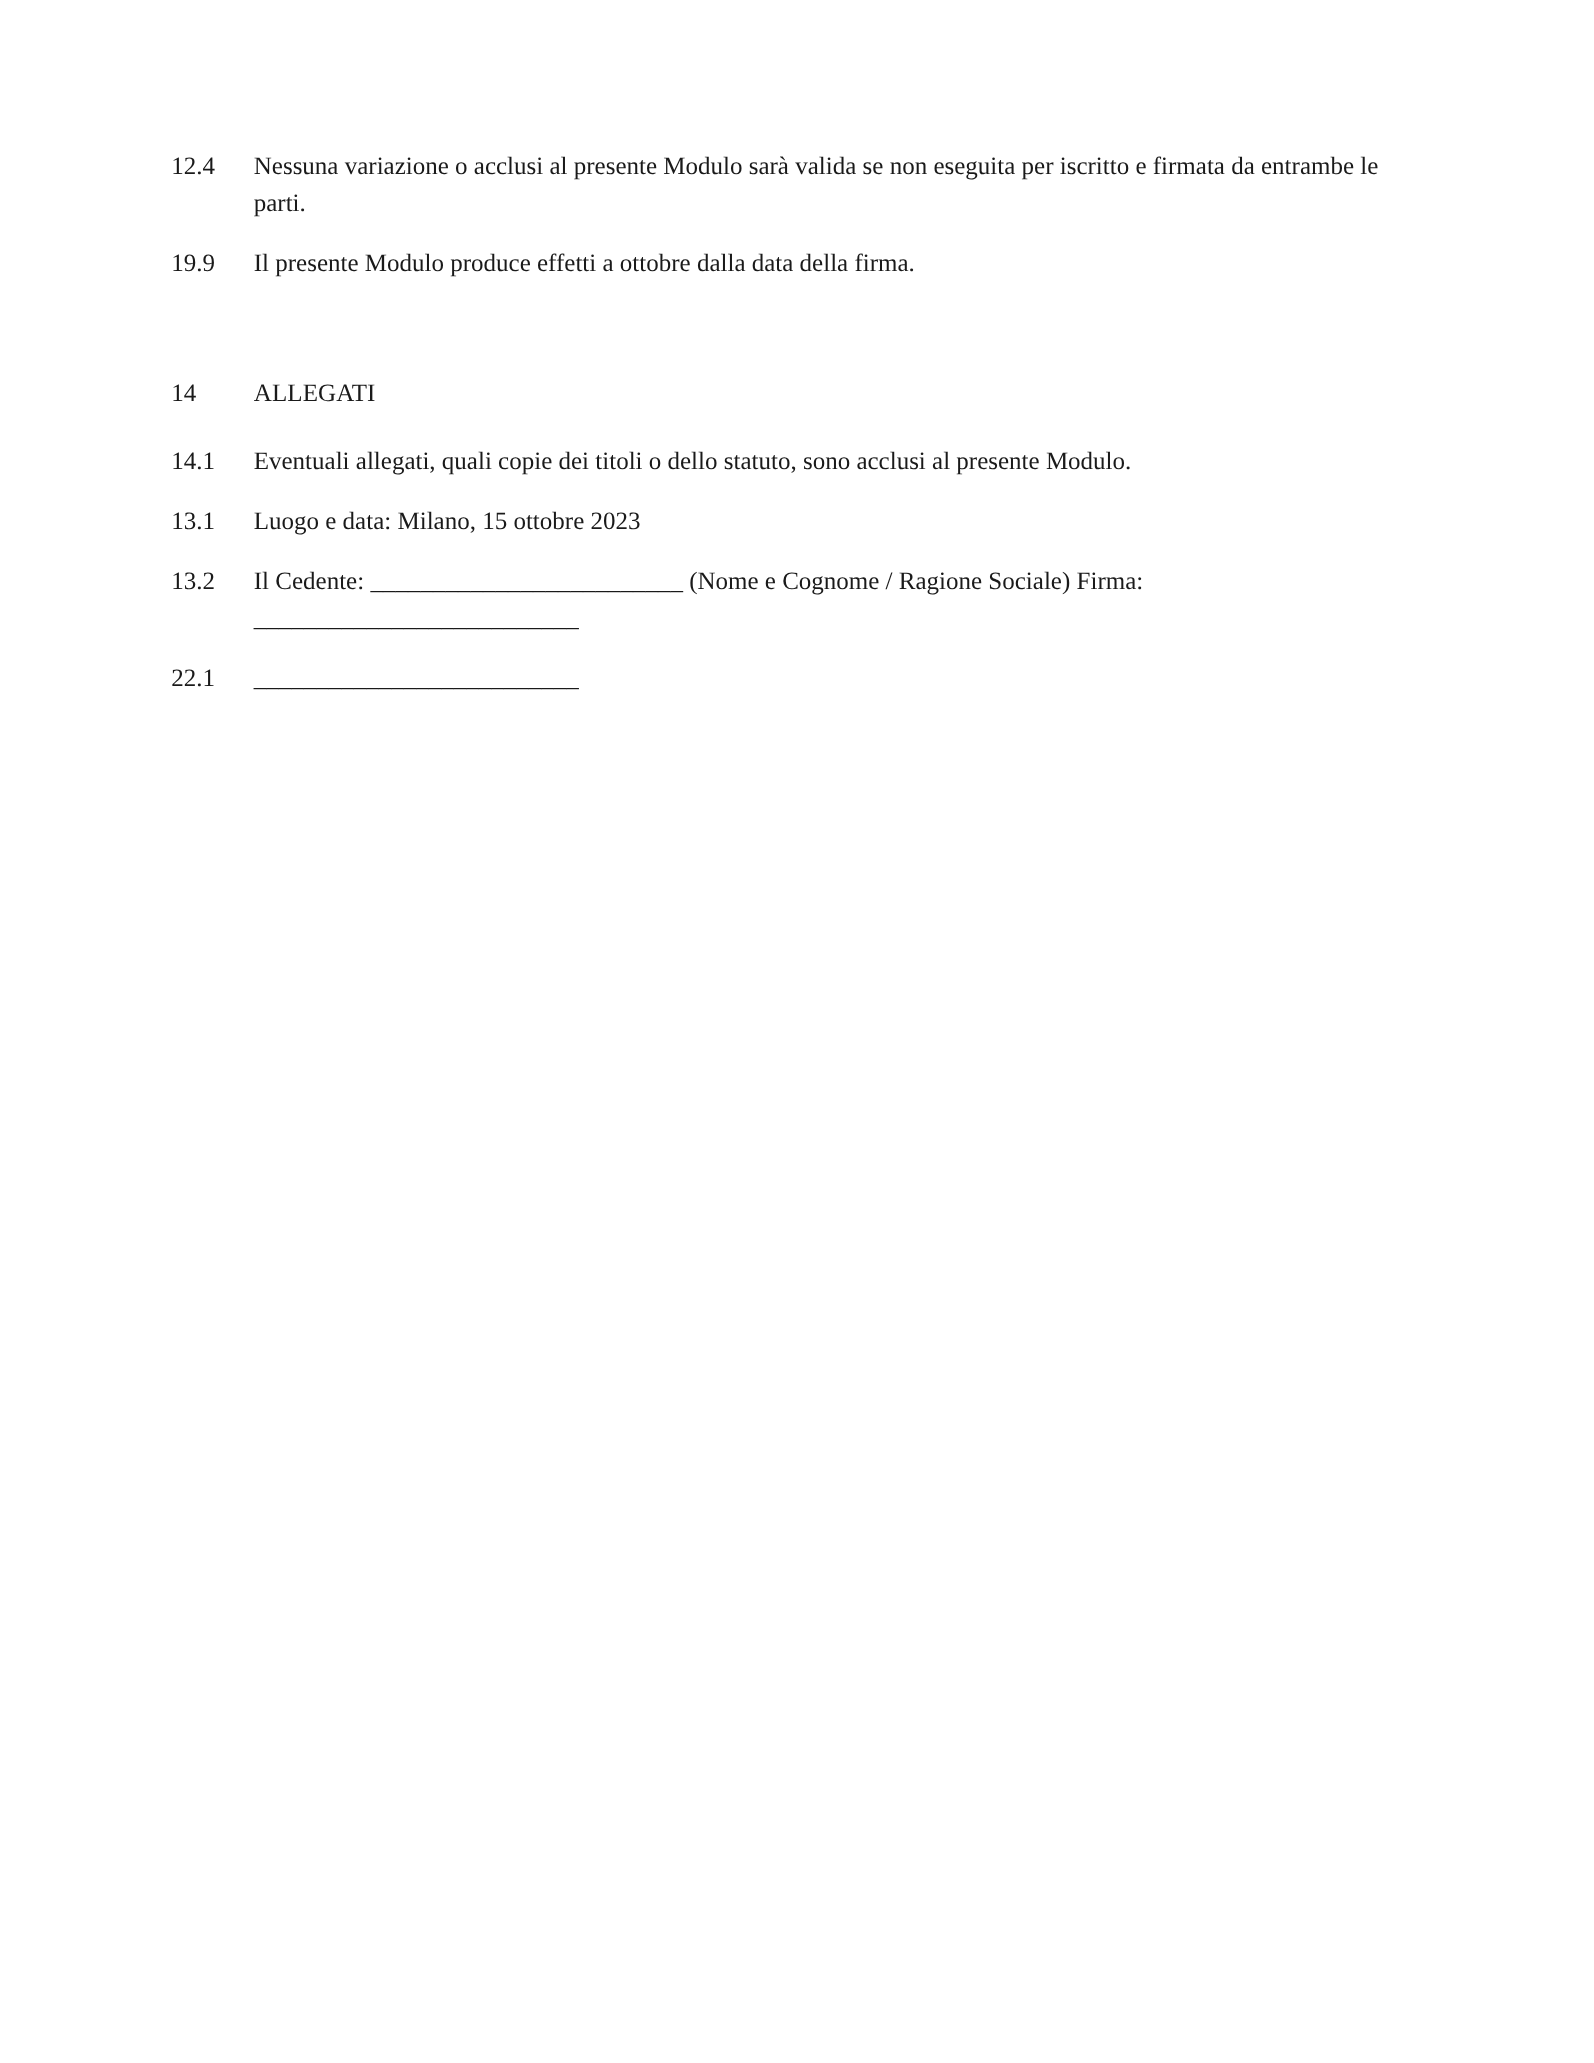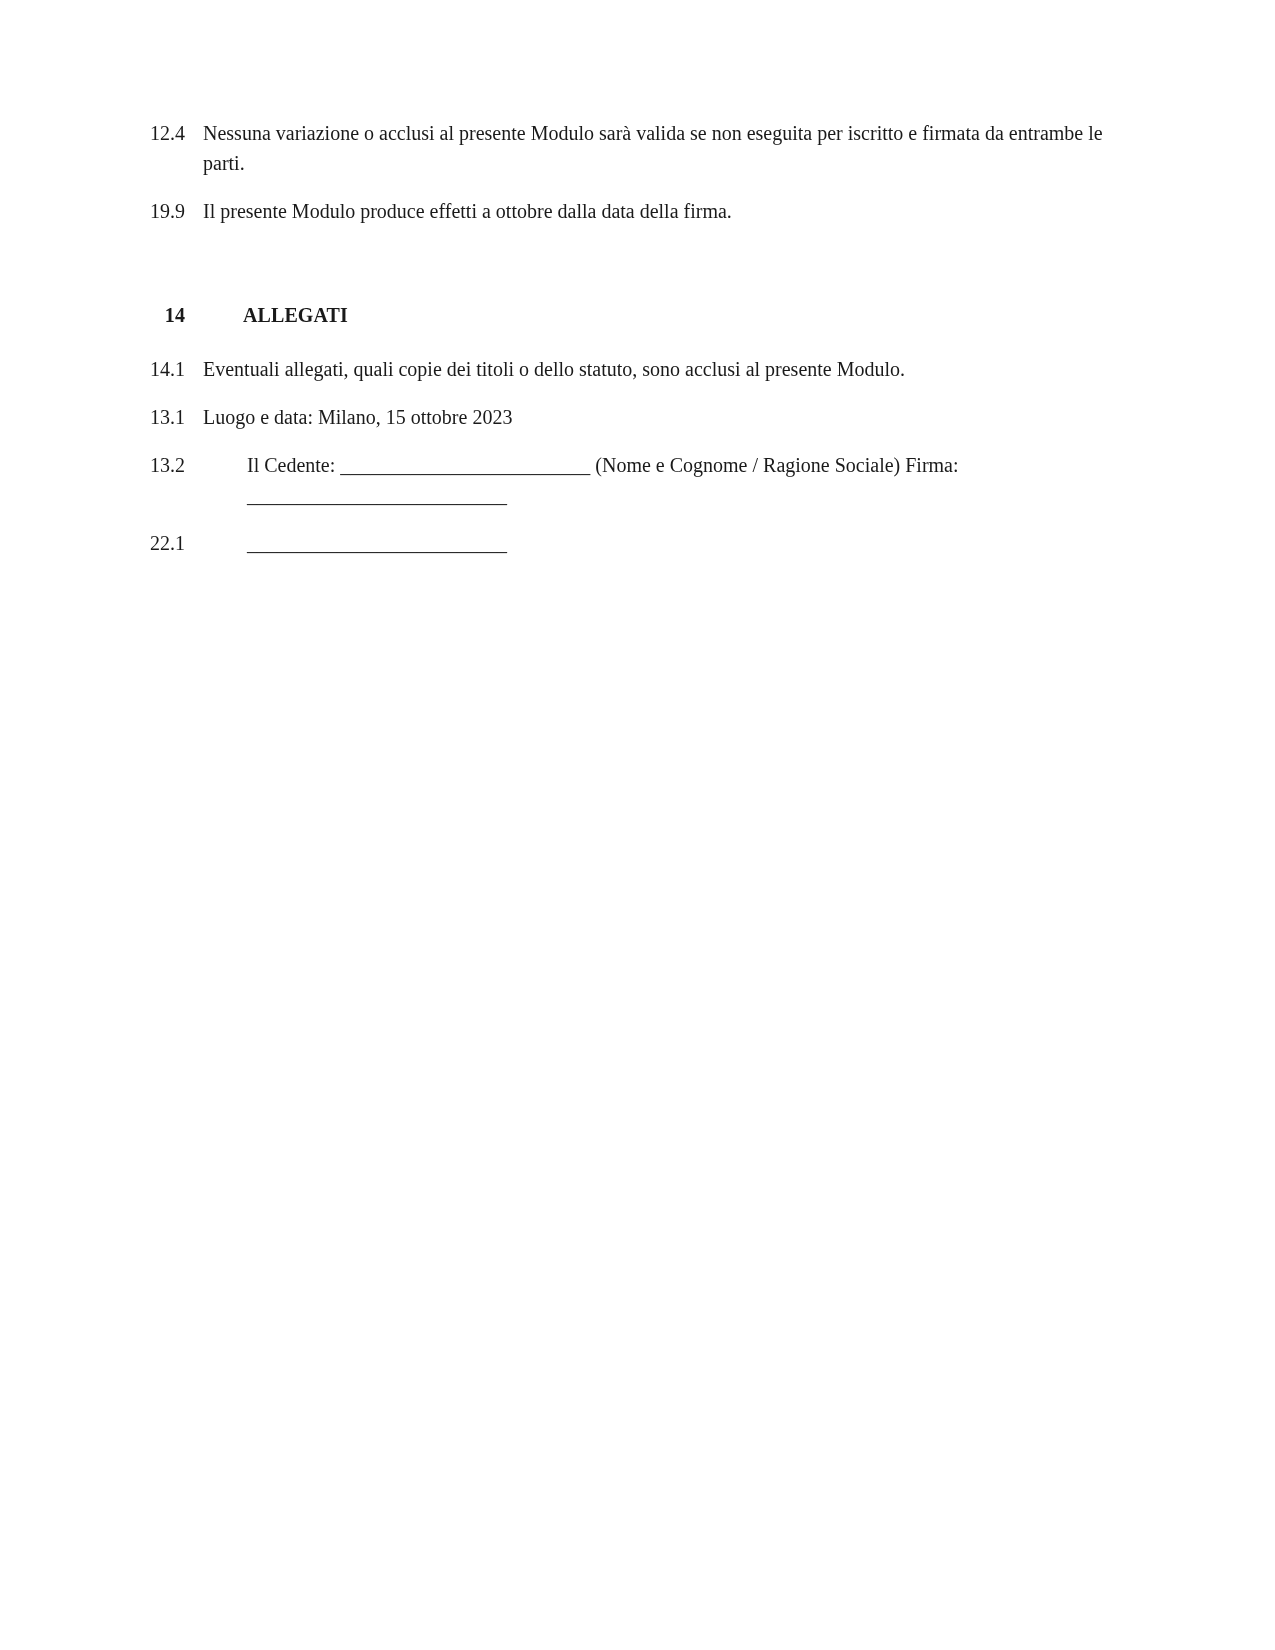--- a/index.html
+++ b/index.html
@@ -26,37 +26,34 @@
     right: 137px;
   }
   .clause {
     display: flex;
     align-items: flex-start;
     margin: 0 0 18px 0;
   }
   .clause-num {
     flex: 0 0 48px;
     width: 48px;
-    text-align: right;
     white-space: nowrap;
   }
   .clause-body {
     flex: 1 1 auto;
     margin-left: 18px;
     min-width: 0;
   }
   .clause-body .line {
     display: block;
-    margin-left: 44px;
   }
   .clause.heading {
     margin-top: 74px;
     margin-bottom: 24px;
-    font-weight: bold;
-    gap: 40px;
+    font-weight: normal;
   }
   .clause.heading .clause-num,
   .clause.heading .clause-body {
     letter-spacing: 0.1px;
   }
 </style>
 </head>
 <body>
 
 <div class="page">

